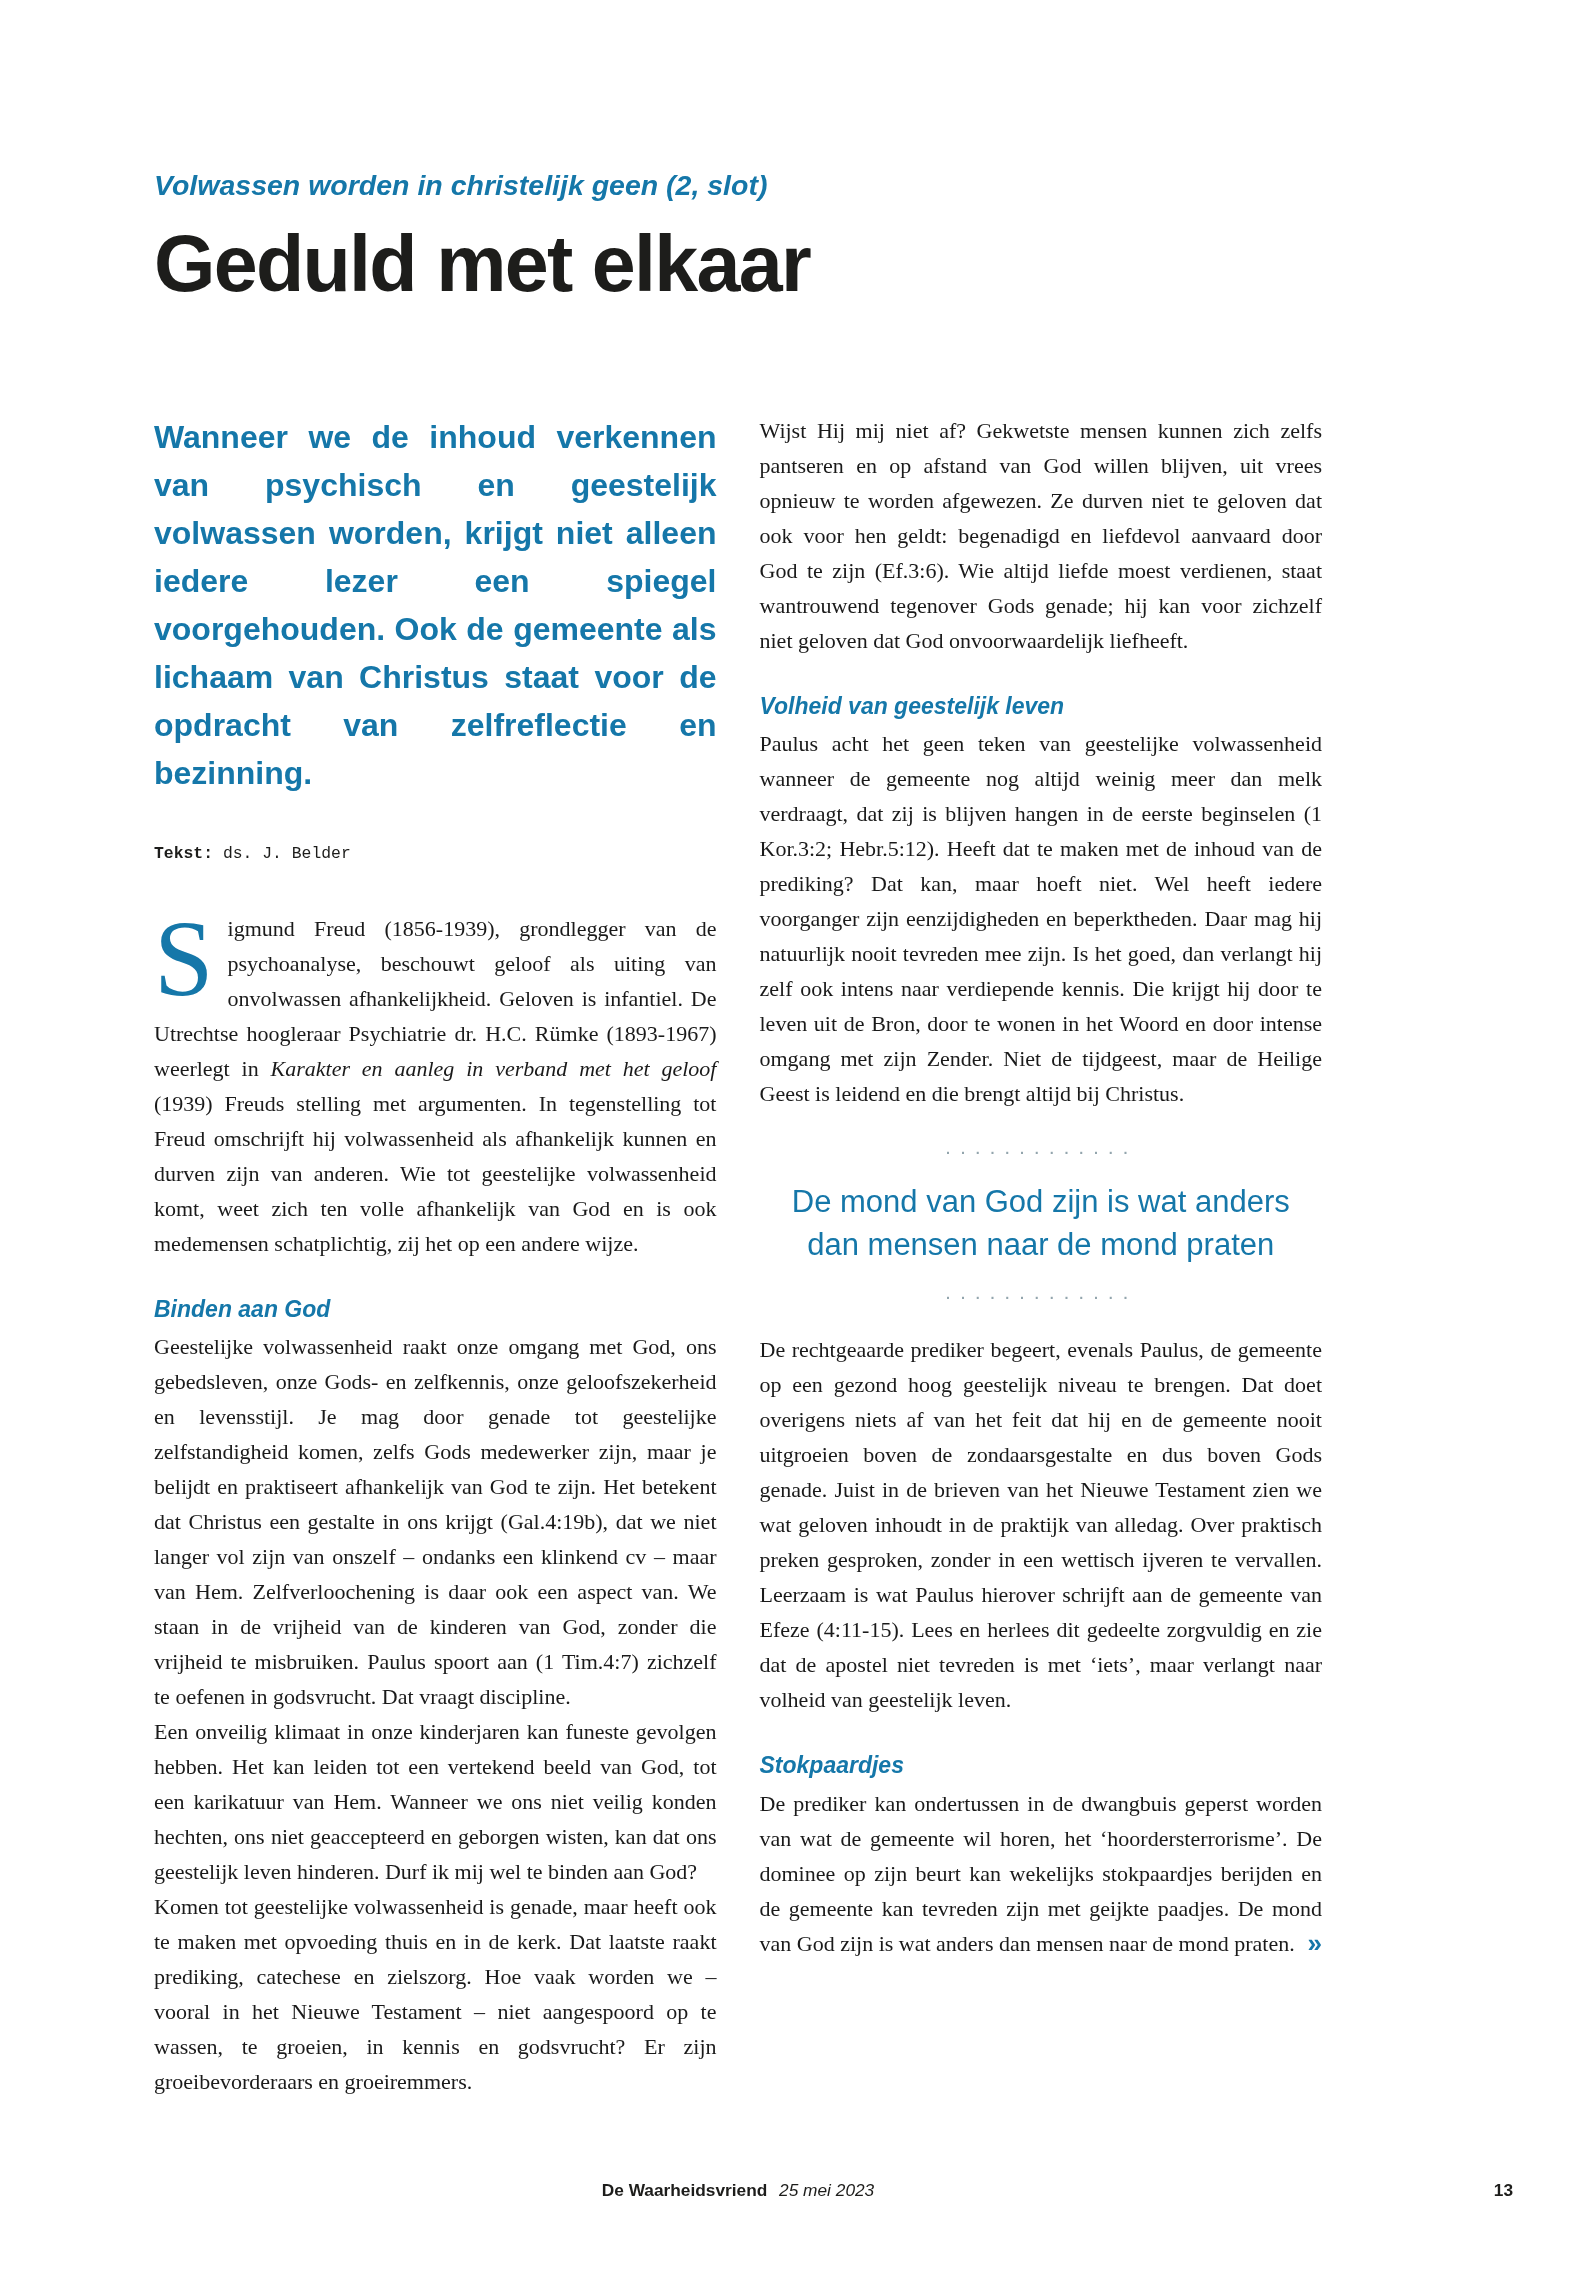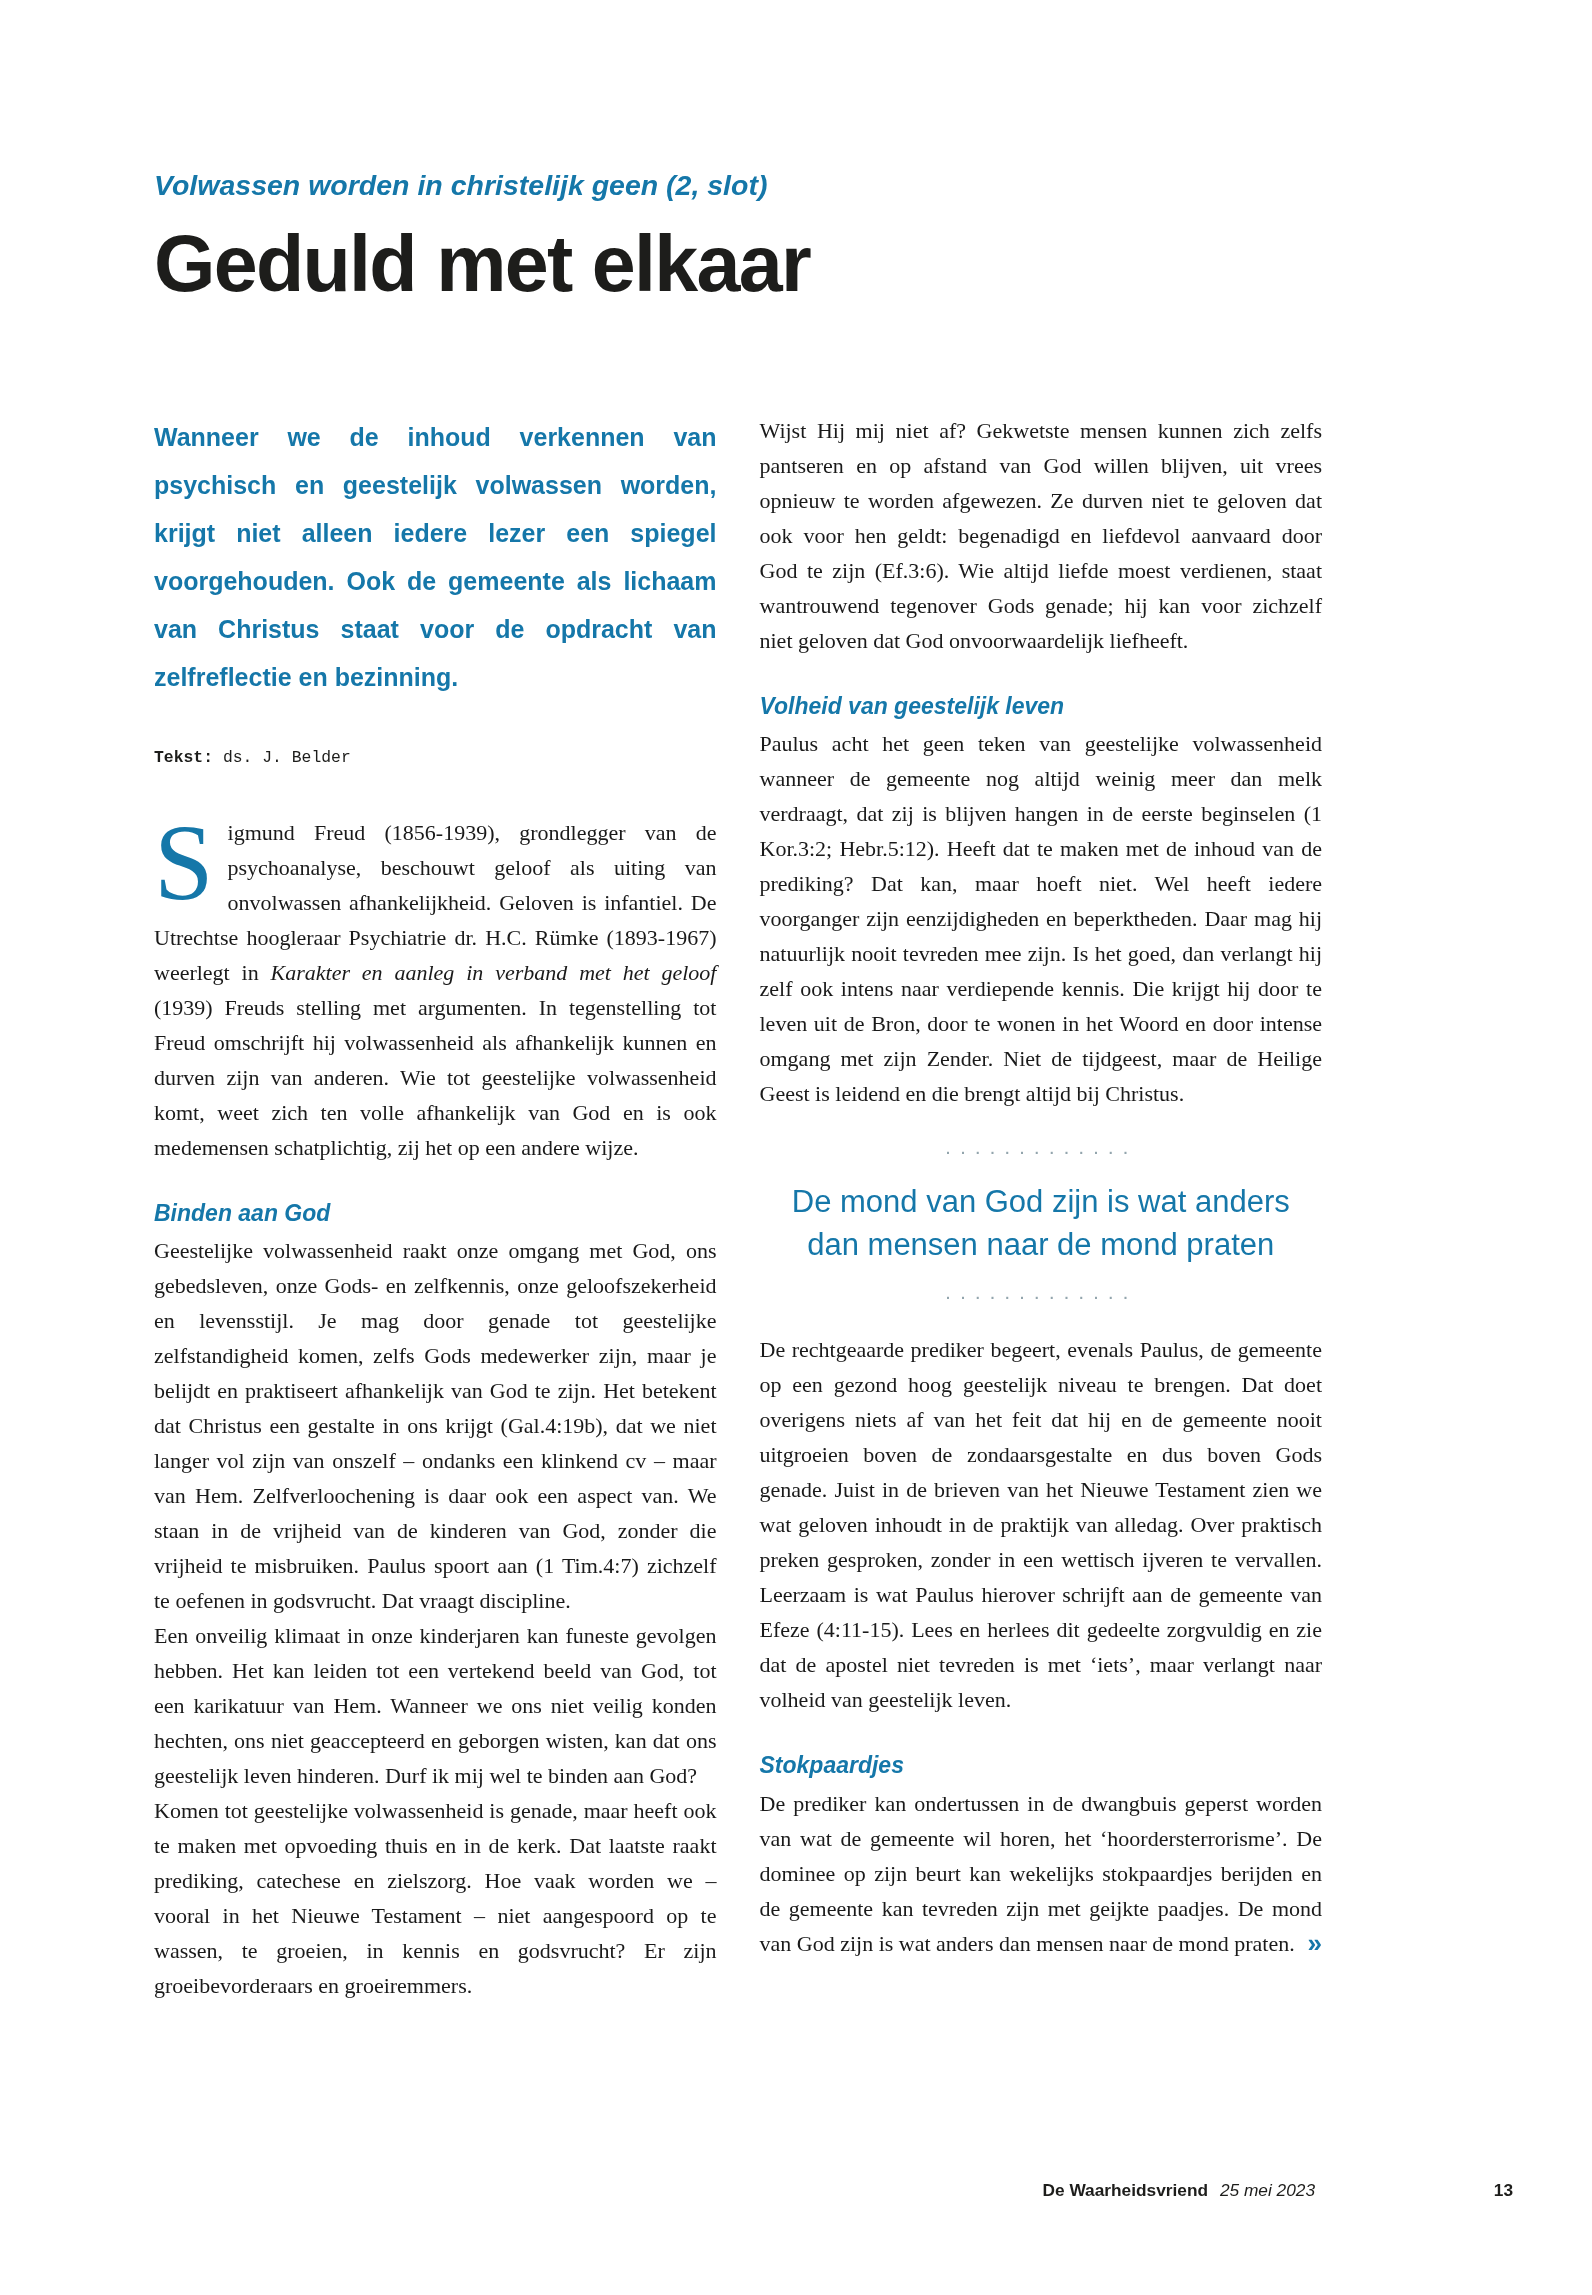--- a/index.html
+++ b/index.html
@@ -41,21 +41,21 @@
     display: flex;
     gap: 43px;
     margin-top: 110px;
     align-items: flex-start;
   }
   .col { width: 563px; }
   .intro {
     margin: 0;
     font-family: "Liberation Sans", sans-serif;
     font-weight: bold;
-    font-size: 25px;
+    font-size: 32px;
     line-height: 48px;
     color: #1577a9;
     text-align: justify;
   }
   .byline {
     margin: 47px 0 0 0;
     font-family: Liberation Mono, monospace;
     font-size: 16.4px;
     color: #1d1d1b;
   }
@@ -118,23 +118,23 @@
     left: 0;
     right: 0;
     top: 2180px;
     height: 35px;
     font-family: "Liberation Sans", sans-serif;
     font-size: 17.3px;
     color: #1d1d1b;
   }
   .footer-center {
     position: absolute;
-    left: 147px;
+    left: 154px;
     width: 1168px;
-    text-align: right;
+    text-align: center;
   }
   .footer-magazine { font-weight: bold; }
   .footer-date { font-style: italic; margin-left: 7px; }
   .footer-page {
     position: absolute;
     right: 79px;
     font-weight: bold;
   }
   em.book-title { font-style: italic; }
 </style>

